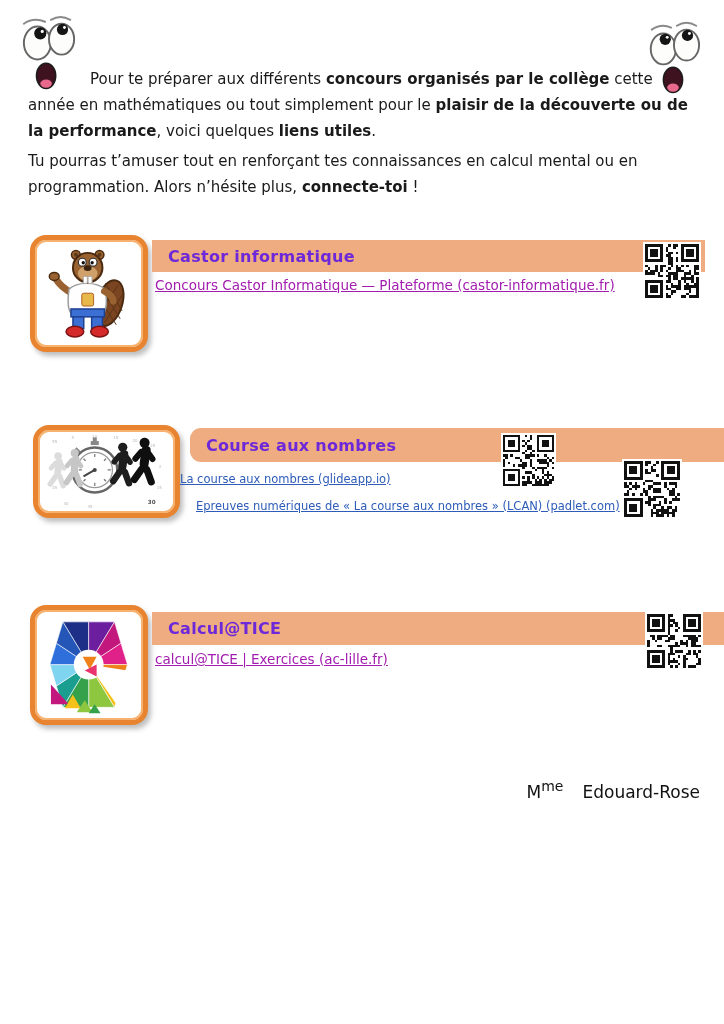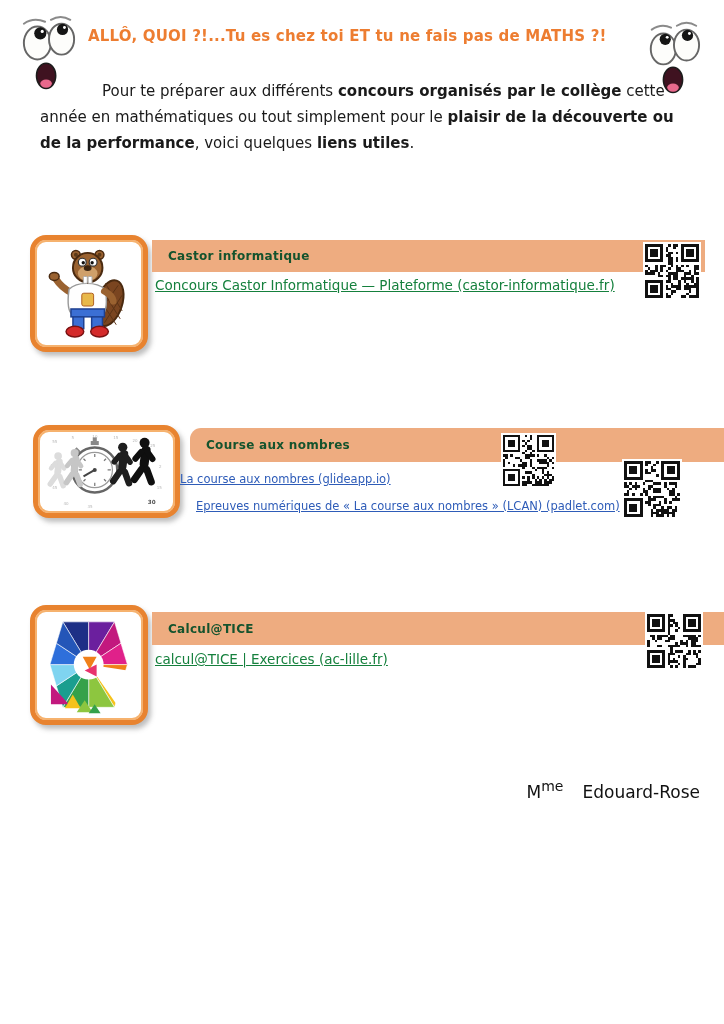--- a/index.html
+++ b/index.html
@@ -8,33 +8,33 @@
 
   
   .face{position:absolute;width:58px;height:82px;}
   .face-left{left:20px;top:14px;}
   .face-right{left:644px;top:18px;}
   .doc-title{position:absolute;left:88px;top:27px;font-size:15px;font-weight:bold;
              color:#ED7D31;white-space:nowrap;letter-spacing:.2px;}
 
   
   .intro{position:absolute;left:24px;top:62px;width:678px;font-size:15px;line-height:26px;}
-  .intro p{margin:16px;}
+  .intro p{margin:4px;}
   .intro .p1{text-indent:62px;}
   .intro b{font-weight:bold;}
 
   
   .thumb{position:absolute;background:#fff;border:5px solid #E8832F;border-radius:16px;
          box-shadow:3px 4px 5px rgba(110,110,110,.45), inset 0 0 0 2px #f6b26e;
          overflow:hidden;display:flex;align-items:center;justify-content:center;}
   .thumb svg{width:92%;height:92%;}
   .banner{position:absolute;background:#EEAC80;display:flex;align-items:center;
           padding-left:16px;box-sizing:border-box;}
-  .banner .btxt{font-weight:bold;font-size:12px;color:#14532d;letter-spacing:.3px;}
-  .doclink{position:absolute;color:#15803d;text-decoration:underline;white-space:nowrap;}
+  .banner .btxt{font-weight:bold;font-size:16px;color:#6d28d9;letter-spacing:.3px;}
+  .doclink{position:absolute;color:#a21caf;text-decoration:underline;white-space:nowrap;}
   .link-comic{font-size:13.5px;}
   .link-plain{font-size:11.5px;color:#2E5CB8;}
   .qr{position:absolute;background:#fff;padding:2px;box-sizing:border-box;z-index:3;}
 
   .signature{position:absolute;top:778px;right:24px;font-size:17px;color:#111;}
   .signature sup{font-size:14px;}
   .signature .sig-name{margin-left:19px;}
 </style>
 </head>
 <body>
@@ -49,39 +49,39 @@
       <ellipse cx="43" cy="26" rx="13" ry="16" fill="#fdfdfb" stroke="#666" stroke-width="2"></ellipse>
       <circle cx="21" cy="20" r="6.3" fill="#151515"></circle>
       <circle cx="44" cy="16" r="5.8" fill="#151515"></circle>
       <circle cx="23" cy="18" r="1.6" fill="#fff"></circle>
       <circle cx="46" cy="14" r="1.5" fill="#fff"></circle>
       <ellipse cx="27" cy="64" rx="10" ry="13" fill="#3f1220" stroke="#1c1c1c" stroke-width="1.5"></ellipse>
       <ellipse cx="27" cy="72" rx="6" ry="4.2" fill="#e8698c"></ellipse>
     </svg>
   </div>
 
-  <div class="doc-title">ALLÔ, QUOI ?!...Tu es chez toi ET tu ne fais pas de MATHS ?!</div>
 
   <div class="face face-right">
     <svg viewBox="0 0 60 82" xmlns="http://www.w3.org/2000/svg">
       <path d="M8,12 Q18,5 28,10" stroke="#8a8a8a" stroke-width="2" fill="none" stroke-linecap="round"></path>
       <path d="M34,8 Q44,2 54,8" stroke="#8a8a8a" stroke-width="2" fill="none" stroke-linecap="round"></path>
       <ellipse cx="20" cy="32" rx="13" ry="16" fill="#fdfdfb" stroke="#666" stroke-width="2"></ellipse>
       <ellipse cx="44" cy="28" rx="13" ry="16" fill="#fdfdfb" stroke="#666" stroke-width="2"></ellipse>
       <circle cx="22" cy="22" r="5.8" fill="#151515"></circle>
       <circle cx="45" cy="18" r="5.8" fill="#151515"></circle>
       <circle cx="24" cy="20" r="1.5" fill="#fff"></circle>
       <circle cx="47" cy="16" r="1.5" fill="#fff"></circle>
       <ellipse cx="30" cy="64" rx="10" ry="13" fill="#3f1220" stroke="#1c1c1c" stroke-width="1.5"></ellipse>
       <ellipse cx="30" cy="72" rx="6" ry="4.2" fill="#e8698c"></ellipse>
     </svg>
   </div>
 
   <div class="intro">
     <p class="p1"><span>Pour te préparer aux différents </span><b>concours organisés par le collège</b><span> cette année en mathématiques ou tout simplement pour le </span><b>plaisir de la découverte ou de la performance</b><span>, voici quelques </span><b>liens utiles</b><span>.</span></p>
+    <p class="p2"><span>Tu pourras t’amuser tout en renforçant tes connaissances en calcul mental ou en programmation. Alors n’hésite plus, </span><b>connecte-toi</b><span> !</span></p>
   </div>
 
   <div>
     <div class="thumb" style="left:30px;top:235px;width:108px;height:107px;">
       <svg viewBox="0 0 100 100" xmlns="http://www.w3.org/2000/svg">
         <ellipse cx="71" cy="60" rx="13" ry="24" transform="rotate(18 71 60)" fill="#7a4520" stroke="#4a2a10" stroke-width="2"></ellipse>
         <g stroke="#5a3315" stroke-width="1">
           <line x1="62" y1="44" x2="82" y2="76"></line>
             <line x1="67" y1="40" x2="84" y2="68"></line>
             <line x1="60" y1="54" x2="78" y2="82"></line>

